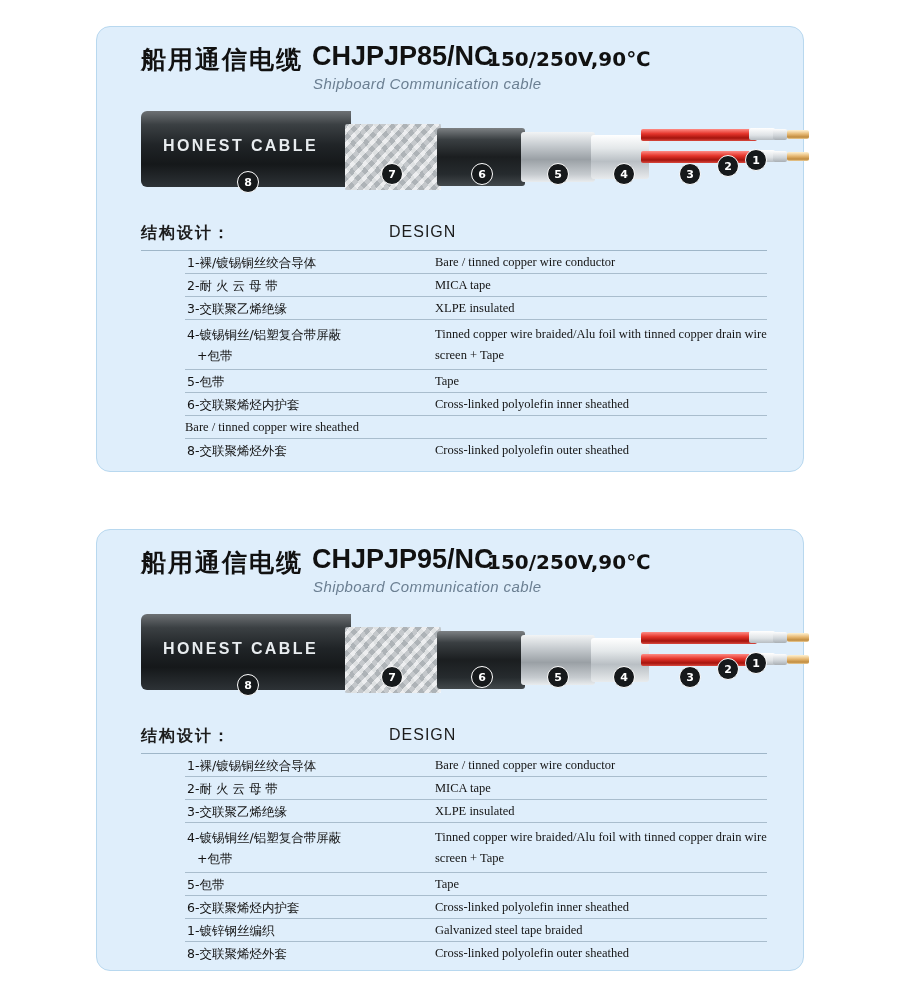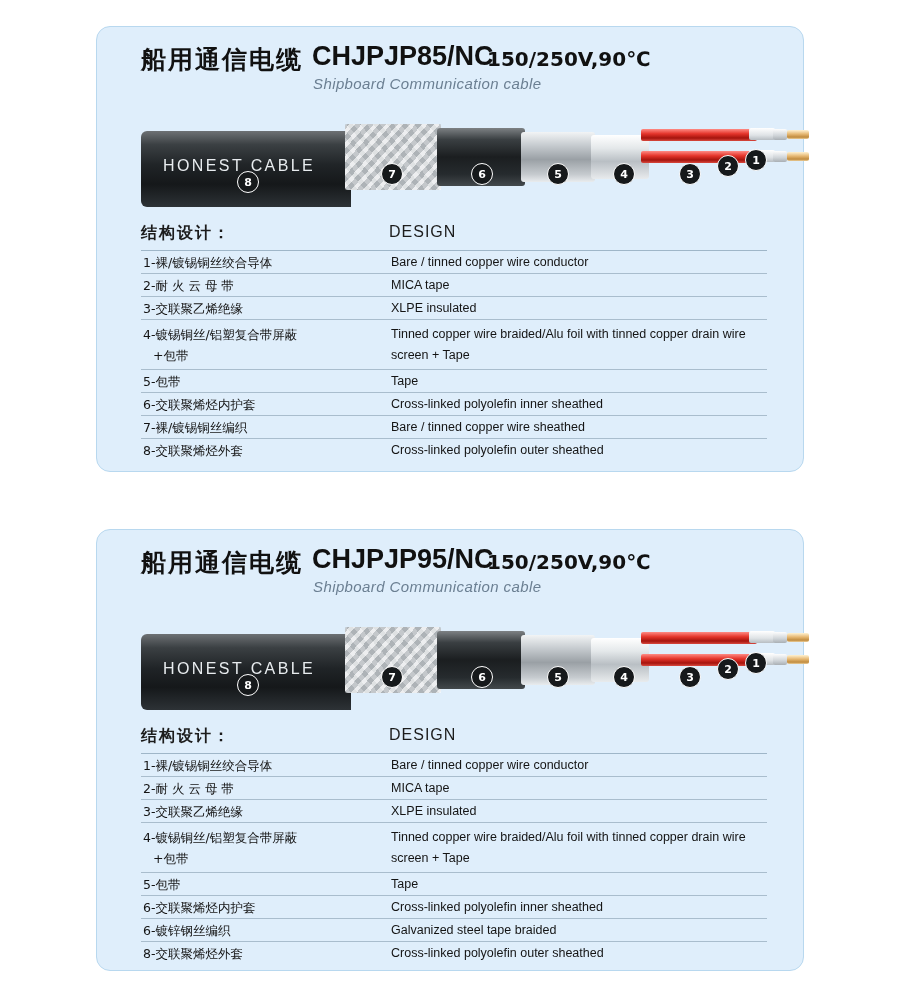--- a/index.html
+++ b/index.html
@@ -37,23 +37,23 @@
   .title-en{
     position:absolute;left:216px;top:48px;
     font-size:15px;color:#6b7f92;letter-spacing:.4px;font-style:italic;
   }
 
   
   .cable{position:absolute;left:44px;top:84px;width:626px;height:90px;}
   .layer{position:absolute;border-radius:3px;}
 
   
-  .l8{left:0;top:20px;width:210px;height:76px;
+  .l8{left:0;top:0;width:210px;height:76px;
       background:linear-gradient(to bottom,#6d7174 0%,#3b4043 18%,#202427 45%,#15181a 70%,#2d3236 100%);
-      border-radius:6px 0 0 6px;}
+      border-radius:6px 0 0 6px;font-weight:bold;}
   .l8 .brand{
      position:absolute;left:22px;top:26px;color:#e8ecef;font-size:16px;
      letter-spacing:2.4px;
   }
   
   .l7{left:204px;top:13px;width:96px;height:66px;
       background:
         repeating-linear-gradient(48deg,#d7dadd 0 5px,#b9bec2 5px 10px),
         #c9cdd1;
       }
@@ -90,24 +90,24 @@
   }
 
   
   .tbl{position:absolute;left:44px;width:626px;}
   .tbl.first{top:196px;}
   .tbl.second{top:196px;}
   .thead{display:flex;border-bottom:1px solid #9fb6c8;padding-bottom:6px;}
   .thead .cn{width:248px;font-size:16px;font-weight:bold;color:#1c1c1c;letter-spacing:2px;
        font-family:Liberation Mono, monospace;}
   .thead .en{font-size:16px;font-weight:normal;color:#1c1c1c;letter-spacing:1px;}
-  .row{display:flex;border-bottom:1px solid #a9bdcd;min-height:22px;align-items:center;}
+  .row{display:flex;border-bottom:1px solid #a9bdcd;min-height:22px;align-items:flex-end;margin-left:44px;}
   .row .cn{width:248px;font-size:12.5px;color:#141414;padding:4px 0 3px 2px;
        font-family:"DejaVu Sans", sans-serif;line-height:15px;}
-  .row .en{flex:1;font-size:12.5px;color:#141414;padding:4px 0 3px 0;line-height:15px;}
+  .row .en{flex:1;font-size:12.5px;color:#141414;padding:4px 0 3px 0;line-height:15px;font-family:Liberation Serif, serif;}
   .row.tall .cn, .row.tall .en{line-height:21px;}
   .row.noborder{border-bottom:none;}
   .sub-line{display:block;}
 </style>
 </head>
 <body>
 
 <div class="page">
 
   <div class="card first">
@@ -179,21 +179,20 @@
       </div>
       <div class="row">
         <div class="cn">5-包带</div>
         <div class="en">Tape</div>
       </div>
       <div class="row">
         <div class="cn">6-交联聚烯烃内护套</div>
         <div class="en">Cross-linked  polyolefin inner sheathed</div>
       </div>
       <div class="row">
-        <div class="cn">7-裸/镀锡铜丝编织</div>
         <div class="en">Bare / tinned copper wire sheathed</div>
       </div>
       <div class="row noborder">
         <div class="cn">8-交联聚烯烃外套</div>
         <div class="en">Cross-linked  polyolefin  outer  sheathed</div>
       </div>
     </div>
   </div>
 
   <div class="card second">
@@ -265,21 +264,21 @@
       </div>
       <div class="row">
         <div class="cn">5-包带</div>
         <div class="en">Tape</div>
       </div>
       <div class="row">
         <div class="cn">6-交联聚烯烃内护套</div>
         <div class="en">Cross-linked  polyolefin inner sheathed</div>
       </div>
       <div class="row">
-        <div class="cn">6-镀锌钢丝编织</div>
+        <div class="cn">1-镀锌钢丝编织</div>
         <div class="en">Galvanized  steel  tape  braided</div>
       </div>
       <div class="row noborder">
         <div class="cn">8-交联聚烯烃外套</div>
         <div class="en">Cross-linked  polyolefin  outer  sheathed</div>
       </div>
     </div>
   </div>
 
 </div>

